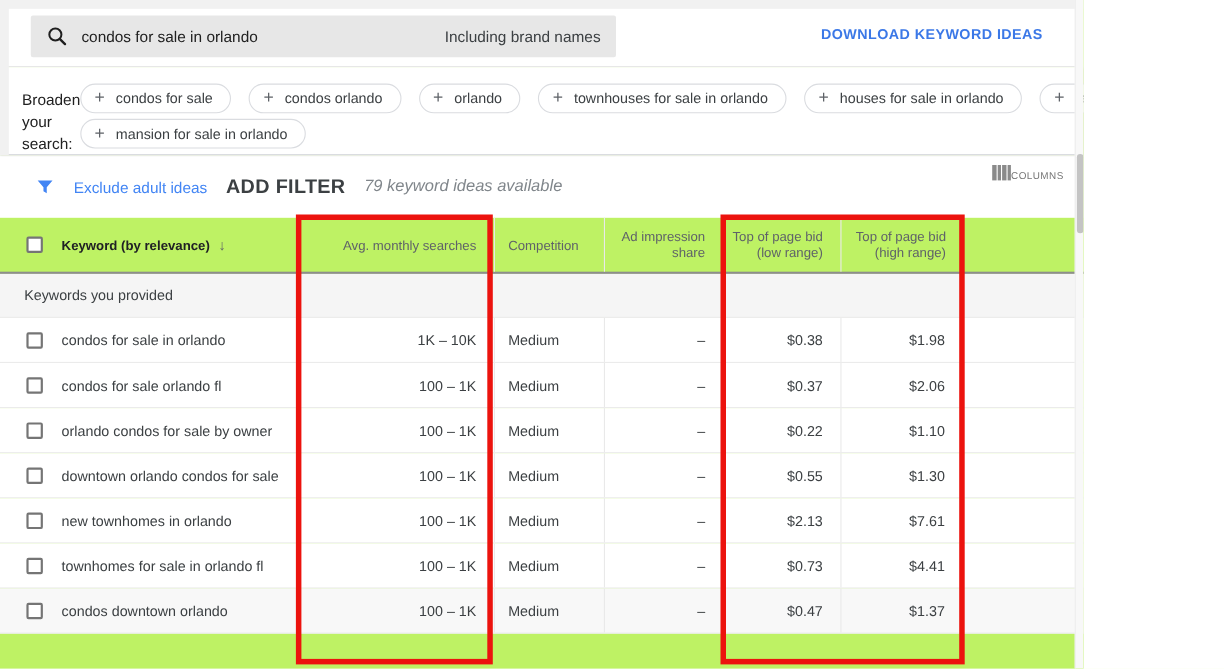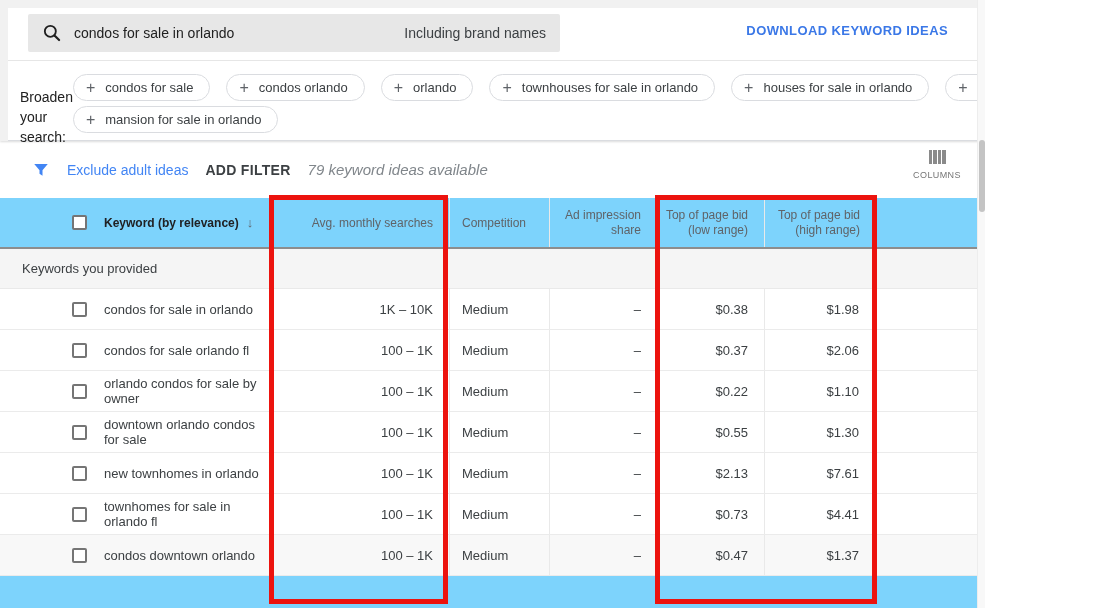--- a/index.html
+++ b/index.html
@@ -1,59 +1,59 @@
 <!DOCTYPE html>
 <html><head>
 <meta charset="utf-8">
 <style>
   * { margin:0; padding:0; box-sizing:border-box; }
   html,body { background:#fff; }
   body { font-family:"Liberation Sans", sans-serif; color:#3c4043; }
-  #screen { position:relative; width:985px; height:608px; background:#7dd3fc; overflow:hidden; }
+  #screen { position:relative; width:985px; height:608px; background:#bef264; overflow:hidden; }
 
   
   .edge-top { position:absolute; top:0; left:0; width:100%; height:8px; background:#f1f1f1; z-index:5; }
   .edge-left { position:absolute; top:0; left:0; width:8px; height:141px; background:#f1f1f1; z-index:5; }
 
   
   .top-bar { position:relative; height:61px; border-bottom:1px solid #e8e8e8; background:#fff; }
   .search-box { position:absolute; left:28px; top:14px; width:532px; height:38px; background:#e7e7e7; border-radius:2px; display:flex; align-items:center; padding:0 14px; cursor:text; }
   .search-box .q { font-size:14px; color:#212121; margin-left:12px; flex:1; }
   .search-box .brand { font-size:14px; color:#3c4043; white-space:nowrap; }
   .download { position:absolute; right:37px; top:0; height:61px; display:flex; align-items:center; font-size:13px; font-weight:bold; letter-spacing:.4px; color:#3b78e7; cursor:pointer; }
 
   
-  .broaden { position:relative; height:80px; background:#fff; border-bottom:1px solid #dadce0; box-shadow:0 1px 2px rgba(0,0,0,.14); z-index:4; display:flex; }
+  .broaden { position:relative; height:80px; background:#fff; border-bottom:1px solid #dadce0; box-shadow:0 1px 2px rgba(0,0,0,.14); z-index:4; display:flex;align-items:flex-end; }
   .broaden-label { width:113px; padding:26px 0 0 20px; font-size:14px; color:#212121; line-height:20px; }
   .chips-wrap { padding-top:13px; flex:1; }
   .chip-row { display:flex; gap:16px; margin-bottom:5px; }
   .chip { display:inline-flex; align-items:center; height:27px; border:1px solid #dadce0; border-radius:14px; padding:0 16px 0 12px; background:#fff; cursor:pointer; white-space:nowrap; }
   .chip .plus { color:#5f6368; font-size:16px; line-height:1; margin-right:10px; }
   .chip .plus::before { content:"+"; }
   .chip .chip-label { font-size:13px; color:#3c4043; }
 
   
   .filter-bar { position:relative; height:57px; display:flex; align-items:center; background:#fff; }
   .funnel { margin-left:32px; width:18px; height:18px; cursor:pointer; }
   .exclude-link { margin-left:17px; font-size:14px; color:#4285f4; cursor:pointer; }
-  .add-filter { margin-left:17px; font-size:14px; font-weight:bold; letter-spacing:.3px; color:#3c4043; cursor:pointer; }
+  .add-filter { margin-left:17px; font-size:18px; font-weight:bold; letter-spacing:.3px; color:#3c4043; cursor:pointer; }
   .ideas-count { margin-left:17px; font-size:15px; color:#80868b;font-style:italic; }
-  .columns-btn { position:absolute; right:18px; top:9px; width:60px; display:flex; flex-direction:column; align-items:center; cursor:pointer;justify-content:flex-end; }
+  .columns-btn { position:absolute; right:18px; top:9px; width:60px; display:flex; flex-direction:row; align-items:center; cursor:pointer;justify-content:flex-end; }
   .col-bars { display:flex; gap:1px; height:14px; margin-bottom:6px; }
   .col-bars i { display:block; width:3.5px; height:14px; background:#8a8a8a; }
   .columns-caption { font-size:9px; color:#757575; letter-spacing:.4px; }
 
   
   .table { position:relative; width:1105px; }
   .grid { display:grid; grid-template-columns:270px 180px 100px 108px 107px 111px auto; }
   .grid > div { border-right:1px solid #e9e9e9; display:flex; align-items:center; overflow:hidden; }
   .grid > div:last-child { border-right:none; }
   .thead { height:51px; border-bottom:2px solid #8d8d8d; font-size:12px; color:#5f6368; }
   .thead .c-keyword { font-weight:bold; color:#202124; }
-  .c-keyword { padding-left:24px;margin-left:48px; }
+  .c-keyword { padding-left:24px; }
   .c-keyword .kw-label { margin-left:17px; font-size:13px; color:#3c4043; }
   .thead .c-keyword .kw-label { font-size:12px; color:#202124; font-weight:bold; }
   .sort-arrow { margin-left:8px; color:#5f6368; font-size:13px; font-weight:normal; }
   .sort-arrow::before { content:"\2193"; }
   .c-num { justify-content:flex-end; text-align:right; padding-right:16px; }
   .c-num .two-line { text-align:right; line-height:15px; }
   .c-left { padding-left:12px; }
   .trow { height:41px; background:#fff; border-bottom:1px solid #ebebeb; font-size:13px; color:#3c4043; }
   .trow.shaded { background:#f8f8f8; }
   .sect-row { height:40px; background:#f5f5f5; border-bottom:1px solid #e9e9e9; display:flex; align-items:center; padding-left:22px; font-size:13px; color:#3c4043; }

